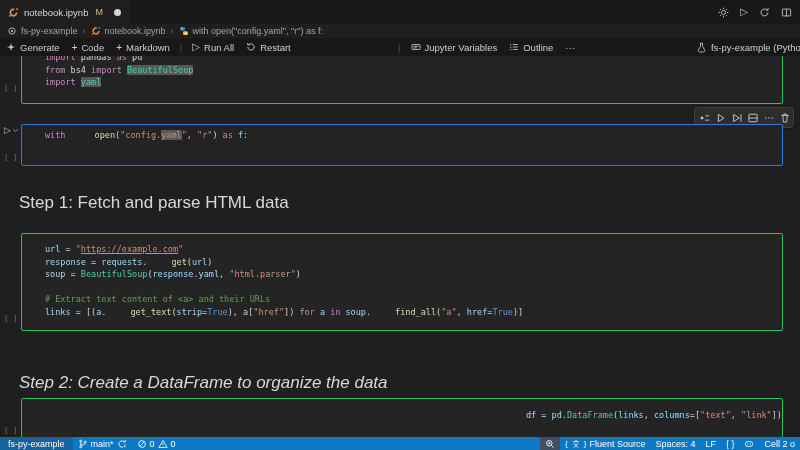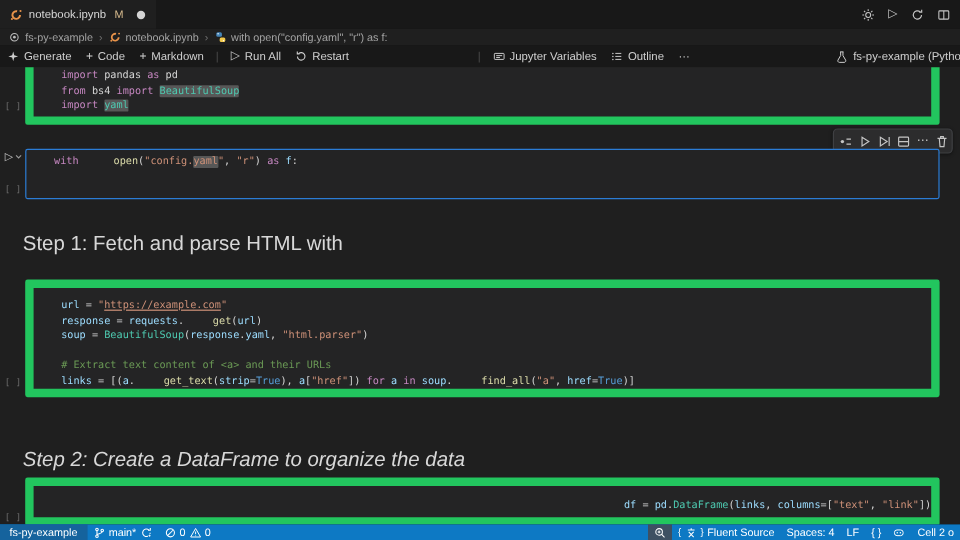--- a/index.html
+++ b/index.html
@@ -26,21 +26,21 @@
   .nbtool{position:absolute;left:0;top:38px;width:800px;height:18px;background:#181818;border-bottom:1px solid #2a2a2a;display:flex;align-items:center;gap:12px;padding-left:6px;font-size:9.5px;color:#cfcfcf;}
   .titem{display:flex;align-items:center;gap:4px;white-space:nowrap;cursor:default;}
   .titem.disabled{color:#5f5f5f;margin-top:28px;}
   .tsep{color:#4a4a4a;margin:0 -2px;}
   .plus{font-size:10px;color:#cfcfcf;}
   .kernel{position:absolute;right:0;top:0;height:18px;display:flex;align-items:center;gap:4px;padding-left:4px;max-width:158px;overflow:hidden;white-space:nowrap;font-size:9.5px;color:#cfcfcf;}
 
   
   .notebook{position:absolute;left:0;top:56px;width:800px;height:381px;background:#1f1f1f;overflow:hidden;}
   .cell{position:absolute;left:0;width:100%;}
-  .cell .editor{position:absolute;left:21px;right:17px;top:0;bottom:0;background:#242425;border:7px solid #22c55e;border-radius:2px;overflow:hidden;padding:2px 0 0 23px;}
+  .cell .editor{position:absolute;left:21px;right:17px;top:0;bottom:0;background:#242425;border:1px solid #22c55e;border-radius:2px;overflow:hidden;padding:2px 0 0 23px;}
   .cell.focused .editor{border:1px solid #2b7cd5;background:#232324;}
   .ln{height:12.6px;line-height:12.6px;font-family:"DejaVu Sans Mono",monospace;font-size:8.5px;white-space:pre;}
   .exec{position:absolute;left:4px;bottom:8px;font-family:"DejaVu Sans Mono",monospace;font-size:7.5px;color:#6d6d6d;}
   .c0{top:-8px;height:56px;} .c0 .exec{bottom:11px;}
   .c1{top:68px;height:42px;} .c1 .editor{padding-top:4px;} .c1 .exec{bottom:4px;}
   .c2{top:136px;}
   .c3{top:177px;height:98px;} .c3 .editor{padding-top:9px;}
   .c4{top:316px;font-style:italic;}
   .c5{top:342px;height:40px;text-align:right;} .c5 .editor{padding-top:10px;} .c5 .exec{bottom:3px;}
   .cell.md{left:19px;width:760px;}
@@ -279,21 +279,21 @@
         <svg class="rchev" viewBox="0 0 10 10" fill="none" stroke="#9a9a9a" stroke-width="1.4">
           <path d="M2 3.5 5 6.5 8 3.5"></path>
         </svg>
       </span>
       <div class="editor">
         <div class="ln"><span class="tk-kw">with </span><span class="tk-fn">open</span><span class="tk-def">(</span><span class="tk-str">"config.</span><span class="tk-str hl">yaml</span><span class="tk-str">"</span><span class="tk-def">, </span><span class="tk-str">"r"</span><span class="tk-def">)</span><span class="tk-kw"> as </span><span class="tk-var">f</span><span class="tk-def">:</span></div>
       </div>
       <span class="exec">[ ]</span>
     </div>
     <div class="cell c2 md">
-      <div class="md-h">Step 1: Fetch and parse HTML with</div>
+      <div class="md-h">Step 1: Fetch and parse HTML data</div>
     </div>
     <div class="cell c3">
       <div class="editor">
         <div class="ln"><span class="tk-var">url</span><span class="tk-def"> = </span><span class="tk-str">"</span><span class="tk-str und">https://example.com</span><span class="tk-str">"</span></div>
         <div class="ln"><span class="tk-var">response</span><span class="tk-def"> = </span><span class="tk-var">requests</span><span class="tk-def">.</span><span class="tk-fn">get</span><span class="tk-def">(</span><span class="tk-var">url</span><span class="tk-def">)</span></div>
         <div class="ln"><span class="tk-var">soup</span><span class="tk-def"> = </span><span class="tk-cls">BeautifulSoup</span><span class="tk-def">(</span><span class="tk-var">response</span><span class="tk-def">.</span><span class="tk-var">yaml</span><span class="tk-def">, </span><span class="tk-str">"html.parser"</span><span class="tk-def">)</span></div>
         <div class="ln">&nbsp;</div>
         <div class="ln"><span class="tk-com"># Extract text content of &lt;a&gt; and their URLs</span></div>
         <div class="ln"><span class="tk-var">links</span><span class="tk-def"> = [(</span><span class="tk-var">a</span><span class="tk-def">.</span><span class="tk-fn">get_text</span><span class="tk-def">(</span><span class="tk-var">strip</span><span class="tk-def">=</span><span class="tk-bool">True</span><span class="tk-def">), </span><span class="tk-var">a</span><span class="tk-def">[</span><span class="tk-str">"href"</span><span class="tk-def">]) </span><span class="tk-kw">for</span><span class="tk-var"> a </span><span class="tk-kw">in</span><span class="tk-var"> soup</span><span class="tk-def">.</span><span class="tk-fn">find_all</span><span class="tk-def">(</span><span class="tk-str">"a"</span><span class="tk-def">, </span><span class="tk-var">href</span><span class="tk-def">=</span><span class="tk-bool">True</span><span class="tk-def">)]</span></div>
       </div>

